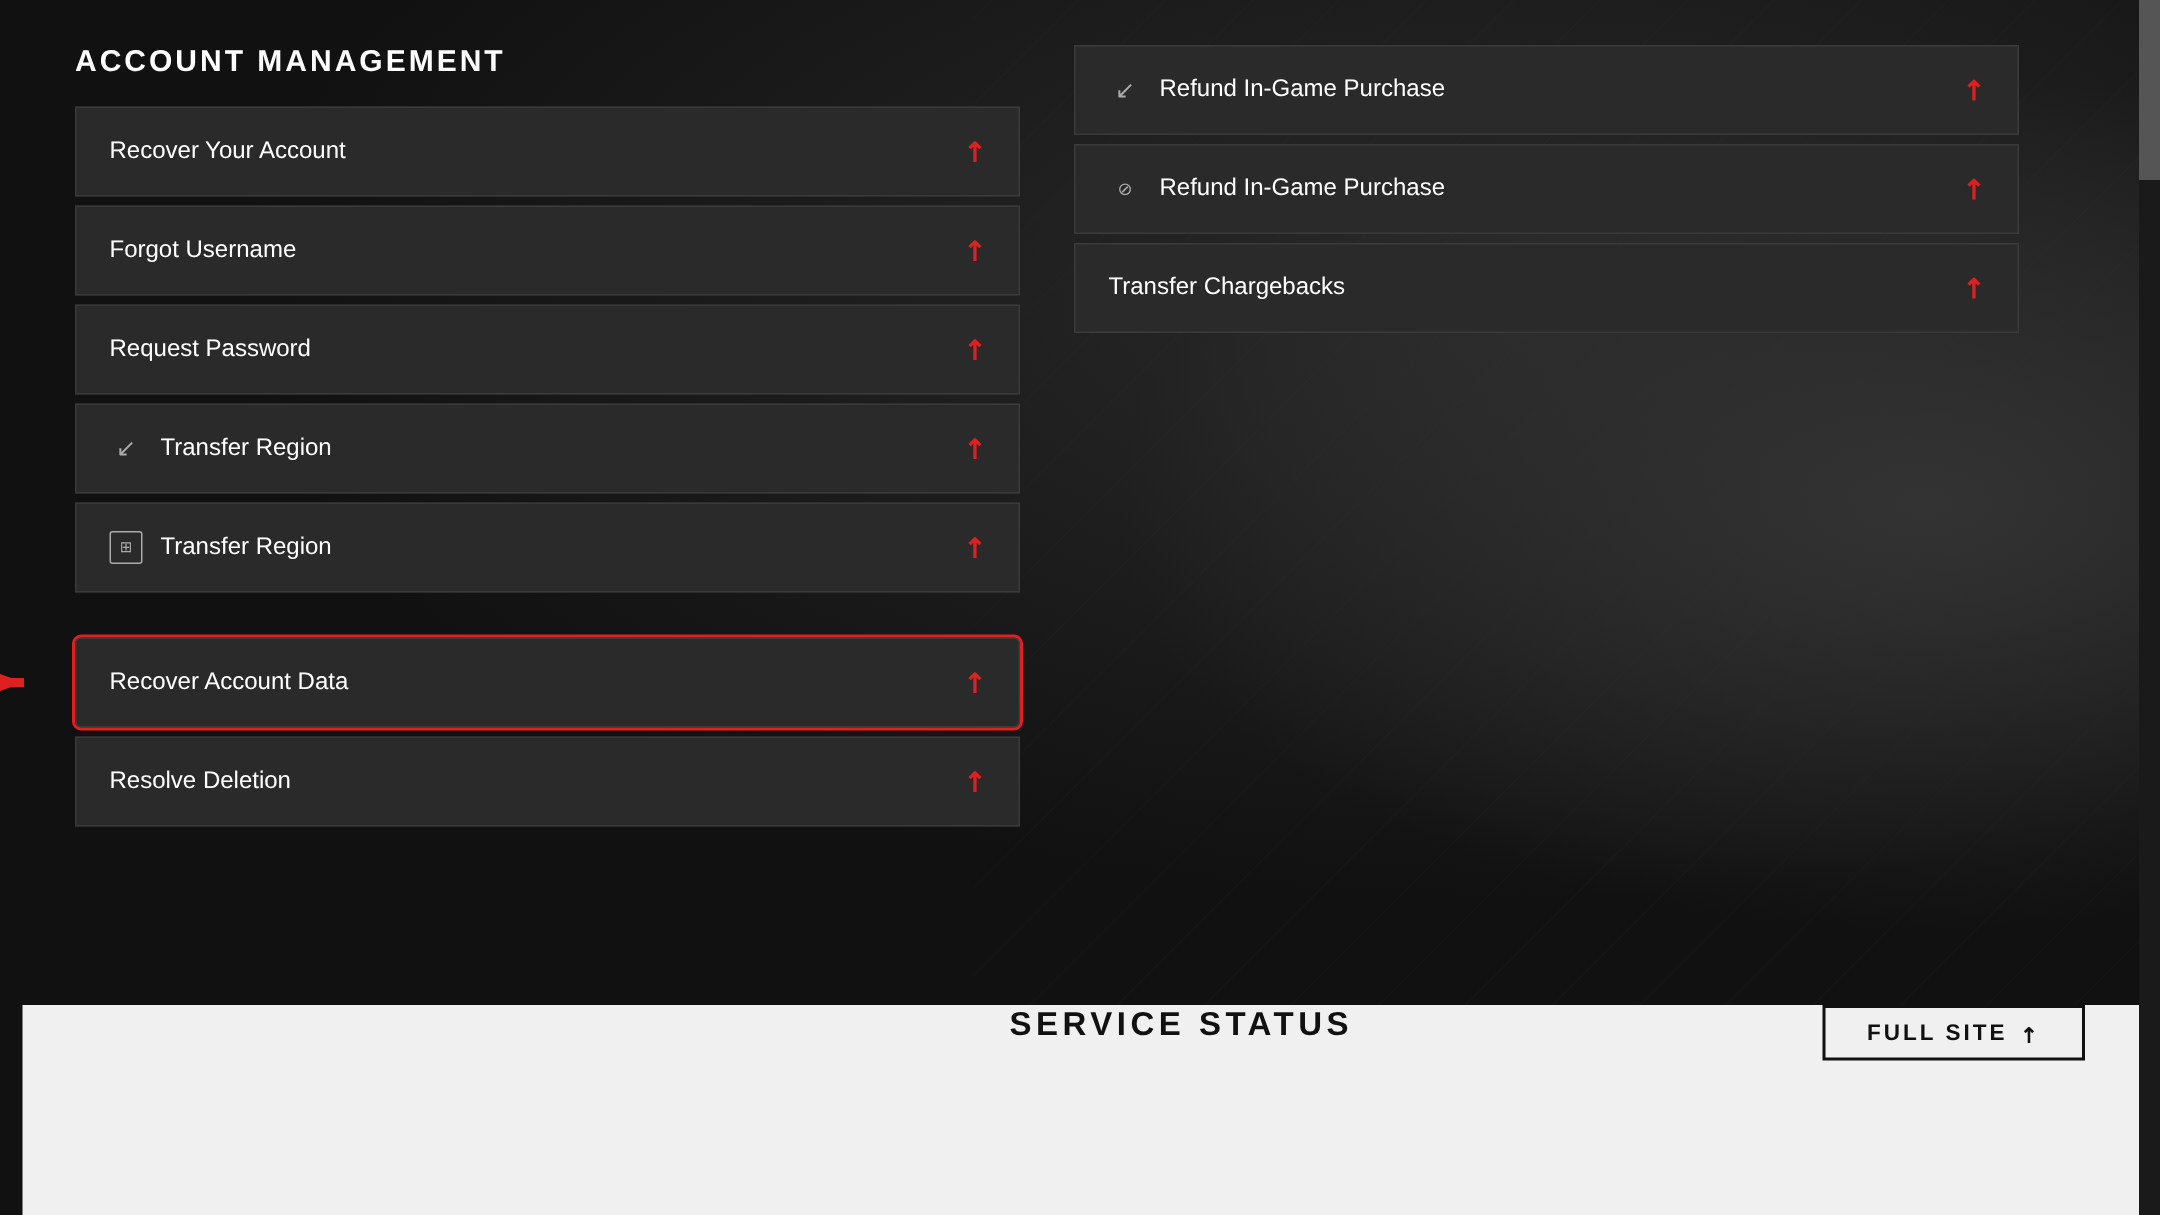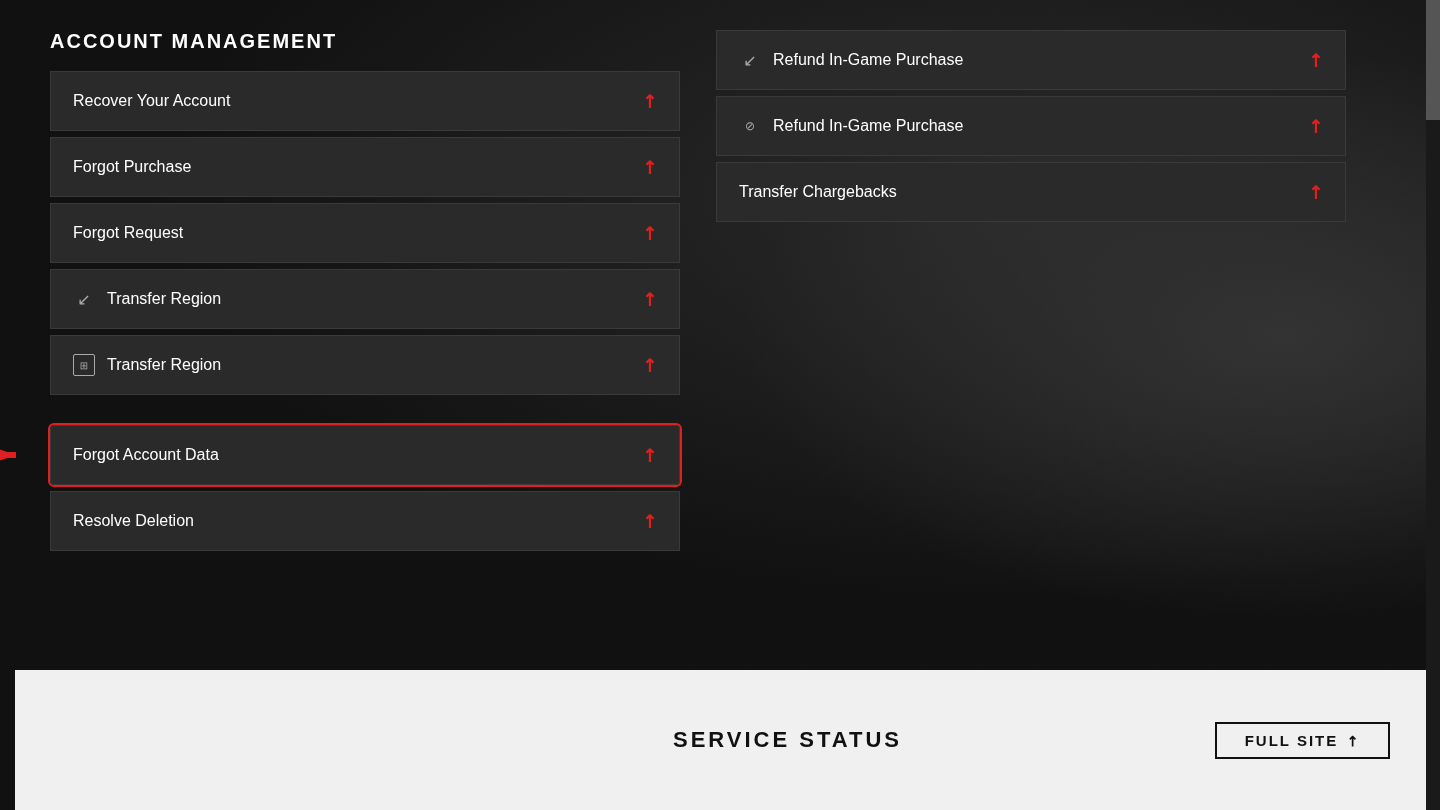--- a/index.html
+++ b/index.html
@@ -121,21 +121,21 @@
 
     .section-gap {
       margin-top: 30px;
     }
 
     
     .footer-area {
       background: #f0f0f0;
       min-height: 140px;
       display: flex;
-      align-items: center;
+      align-items: flex-start;
       padding: 0 50px;
       gap: 0;
       margin-left: 15px;
     }
 
     .footer-left {
       width: 420px;
       background: #f0f0f0;
       height: 140px;
     }
@@ -216,27 +216,27 @@
         <div class="section-title">ACCOUNT MANAGEMENT</div>
         <div class="menu-list">
           <a class="menu-item" href="#">
             <span class="menu-item-left">
               <span class="menu-item-label">Recover Your Account</span>
             </span>
             <span class="arrow-icon">↗</span>
           </a>
           <a class="menu-item" href="#">
             <span class="menu-item-left">
-              <span class="menu-item-label">Forgot Purchase</span>
-            </span>
-            <span class="arrow-icon">↗</span>
-          </a>
-          <a class="menu-item" href="#">
-            <span class="menu-item-left">
-              <span class="menu-item-label">Forgot Request</span>
+              <span class="menu-item-label">Forgot Username</span>
+            </span>
+            <span class="arrow-icon">↗</span>
+          </a>
+          <a class="menu-item" href="#">
+            <span class="menu-item-left">
+              <span class="menu-item-label">Request Password</span>
             </span>
             <span class="arrow-icon">↗</span>
           </a>
           <a class="menu-item" href="#">
             <span class="menu-item-left">
               <span class="game-icon" style="color:#aaa; font-size:16px;">↙</span>
               <span class="menu-item-label">Transfer Region</span>
             </span>
             <span class="arrow-icon">↗</span>
           </a>
@@ -266,21 +266,21 @@
               <svg width="170" height="36" viewBox="0 0 170 36">
                 <defs>
                   <marker id="arrowhead" markerWidth="10" markerHeight="7" refX="10" refY="3.5" orient="auto">
                     <polygon points="0 0, 10 3.5, 0 7" fill="#e02020"></polygon>
                   </marker>
                 </defs>
                 <line x1="0" y1="18" x2="155" y2="18" stroke="#e02020" stroke-width="6" marker-end="url(#arrowhead)"></line>
               </svg>
             </span>
             <span class="menu-item-left">
-              <span class="menu-item-label">Forgot Account Data</span>
+              <span class="menu-item-label">Recover Account Data</span>
             </span>
             <span class="arrow-icon">↗</span>
           </a>
           <a class="menu-item" href="#">
             <span class="menu-item-left">
               <span class="menu-item-label">Resolve Deletion</span>
             </span>
             <span class="arrow-icon">↗</span>
           </a>
         </div>

